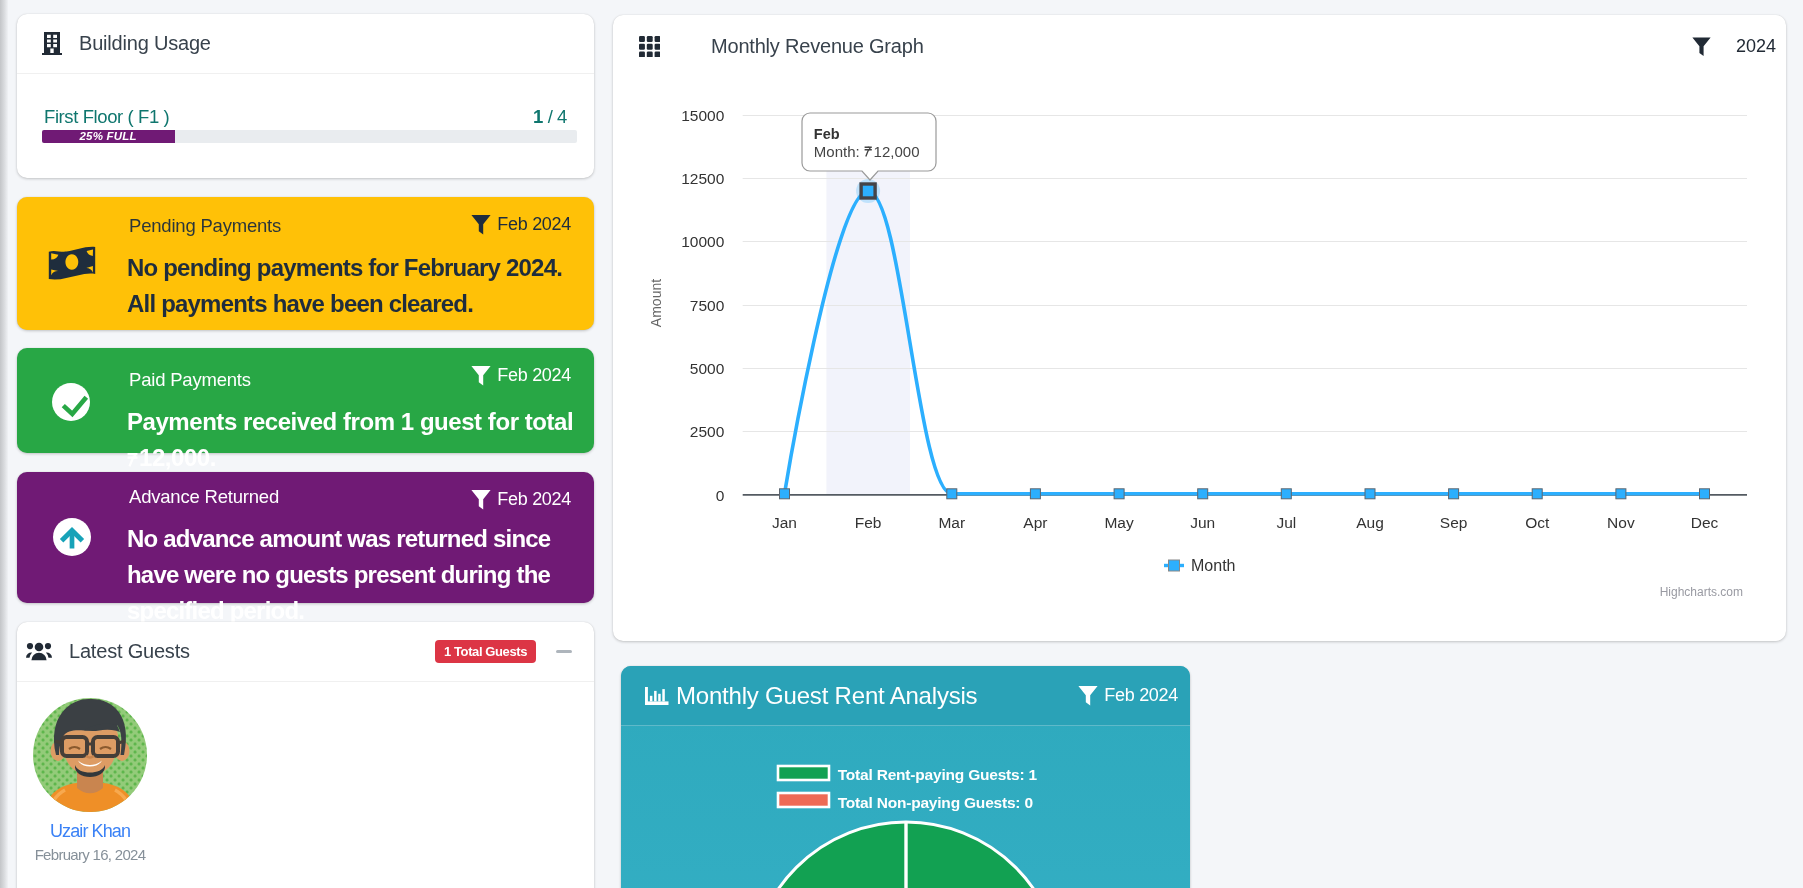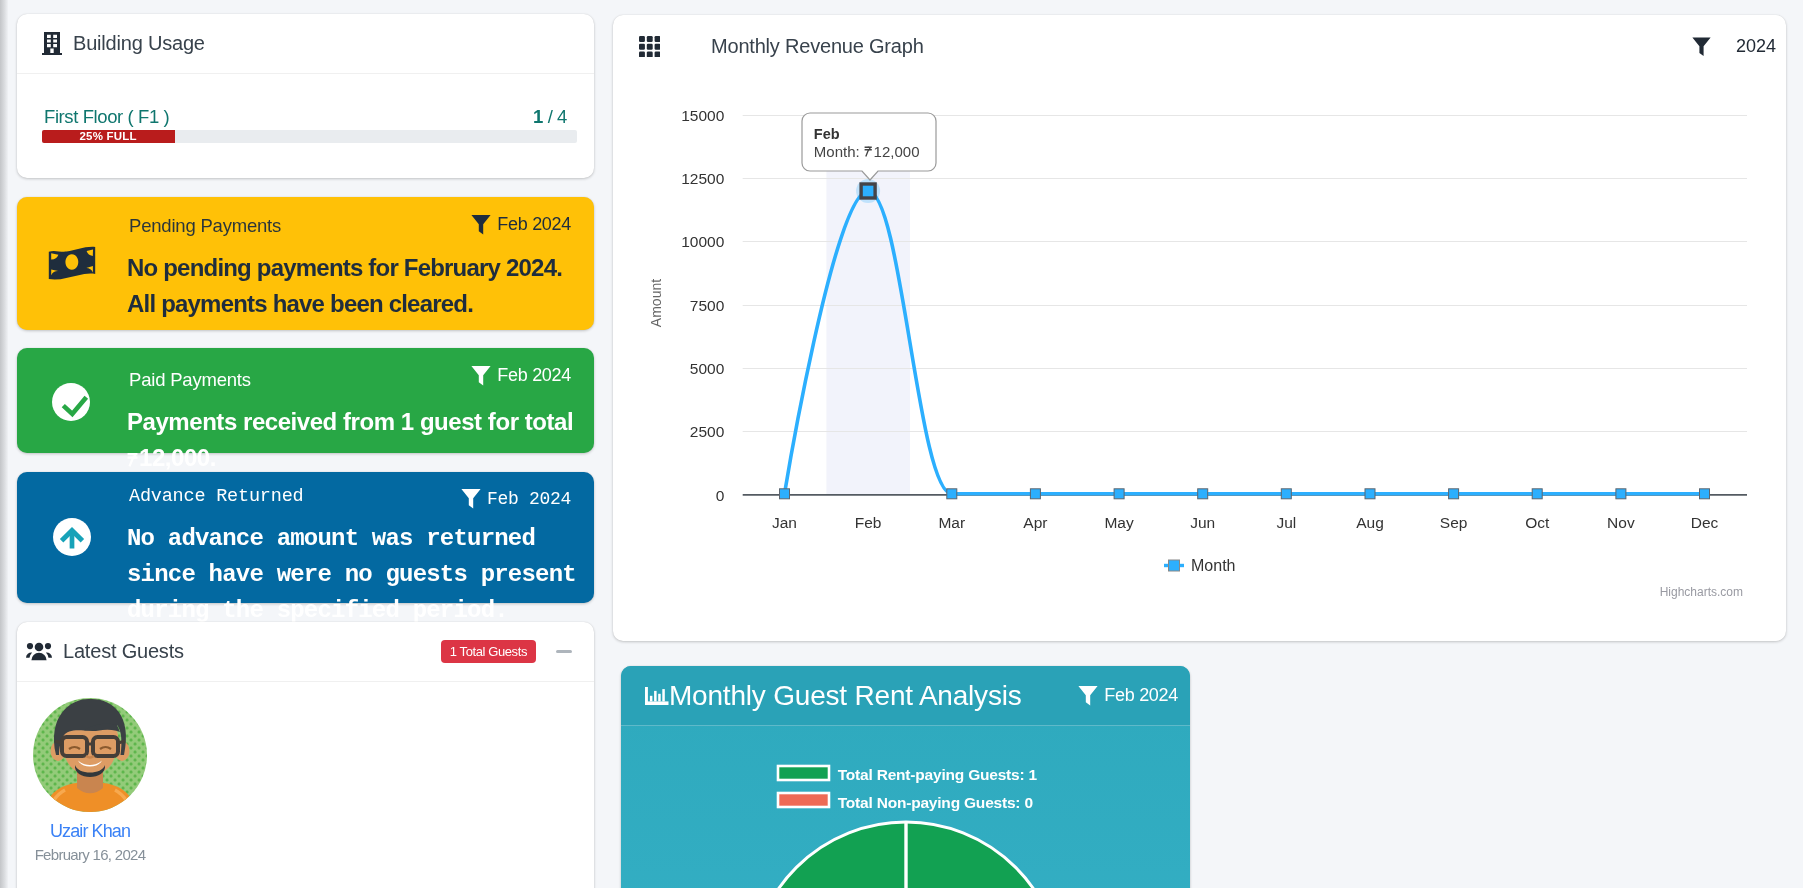--- a/index.html
+++ b/index.html
@@ -18,32 +18,32 @@
     position:absolute;
     background:#fff;
     border-radius:10px;
     box-shadow:0 0 1px rgba(0,0,0,.125), 0 1px 3px rgba(0,0,0,.2);
   }
   .chead {
     display:flex; align-items:center;
     height:60px; padding:0 22px 0 25px;
     border-bottom:1px solid #f0f0f0;
   }
-  .ctitle { font-size:20px; letter-spacing:-0.2px; color:#38424c; margin-left:11px; }
+  .ctitle { font-size:20px; letter-spacing:-0.2px; color:#38424c; margin-left:17px; }
   
   .icard { position:absolute; border-radius:10px; box-shadow:0 0 1px rgba(0,0,0,.125), 0 1px 3px rgba(0,0,0,.2); }
   .icard .ititle { position:absolute; left:112px; font-size:18.5px; letter-spacing:-0.2px; }
   .icard .imeta  { position:absolute; right:23px; top:17px; font-size:18px; letter-spacing:-0.3px; display:flex; align-items:center; gap:6px;}
   .icard .ibody  { position:absolute; left:110px; width:458px; font-size:24px; letter-spacing:-0.8px; font-weight:bold; line-height:36px; }
   .yellow { background:#ffc107; color:#1f2d3d; }
   .green  { background:#28a745; color:#fff; }
-  .teal   { background:#0369a1; color:#fff;font-family:Liberation Mono, monospace; }
+  .teal   { background:#701a75; color:#fff; }
   .pbar { position:absolute; left:24.5px; top:116px; width:535px; height:12.5px; background:#e9ecef; border-radius:2px; }
-  .pbar .fill { width:24.9%; height:100%; background:#b91c1c; color:#fff; font-size:11.5px; font-weight:bold; text-align:center; line-height:13px; letter-spacing:.2px; border-radius:2px 0 0 2px;}
-  .badge-red { background:#dc3545; color:#fff; font-size:13px; letter-spacing:-0.4px; font-weight:normal; border-radius:4px; padding:4px 9px; }
+  .pbar .fill { width:24.9%; height:100%; background:#701a75; color:#fff; font-size:11.5px; font-weight:bold; text-align:center; line-height:13px; letter-spacing:.2px; border-radius:2px 0 0 2px;font-style:italic;}
+  .badge-red { background:#dc3545; color:#fff; font-size:13px; letter-spacing:-0.4px; font-weight:bold; border-radius:4px; padding:4px 9px; }
 </style>
 </head>
 <body>
 <div class="edge"></div>
 
 <div class="card" style="left:17px; top:14px; width:577px; height:164px;">
   <div class="chead">
     <svg width="20" height="23" viewBox="0 0 20 23">
       <path fill="#212a35" fill-rule="evenodd" d="M2 0 H18 V21 H20 V23 H0 V21 H2 Z
         M5 2.8 h3.8 v3.2 h-3.8 Z  M11.2 2.8 h3.8 v3.2 h-3.8 Z
@@ -298,21 +298,21 @@
     <svg width="24" height="18" viewBox="0 0 24 18">
       <g fill="#fff">
         <rect x="0" y="0" width="2.9" height="18"></rect>
         <rect x="0" y="14.4" width="23.5" height="3.6"></rect>
         <rect x="4.9" y="8.8" width="2.5" height="5.6"></rect>
         <rect x="9.1" y="3.9" width="2.5" height="10.5"></rect>
         <rect x="13.2" y="6.8" width="2.5" height="7.6"></rect>
         <rect x="17.3" y="2.1" width="2.5" height="12.3"></rect>
       </g>
     </svg>
-    <span style="font-size:28px; letter-spacing:-0.2px; ">Monthly Guest Rent Analysis</span>
+    <span style="font-size:24px; letter-spacing:-0.2px; margin-left:7px;">Monthly Guest Rent Analysis</span>
     <span style="margin-left:auto; display:flex; align-items:center; gap:6px; font-size:18px; letter-spacing:-0.3px;">
       <svg width="20" height="20" viewBox="0 0 20 20">
           <path fill="#fff" d="M0.4 0 H19.6 L12.2 9.3 V19.6 L7.8 16.3 V9.3 Z"></path>
         </svg>
       <span>Feb 2024</span>
     </span>
   </div>
   <svg width="569" height="222" viewBox="0 0 569 222" style="display:block;" font-family="Liberation Sans, sans-serif">
     <rect x="157" y="40" width="51" height="14" fill="#12a152" stroke="#fff" stroke-width="2.6"></rect>
     <text x="216.7" y="53.6" font-size="15.5" letter-spacing="-0.2" font-weight="bold" fill="#fff">Total Rent-paying Guests: 1</text>

